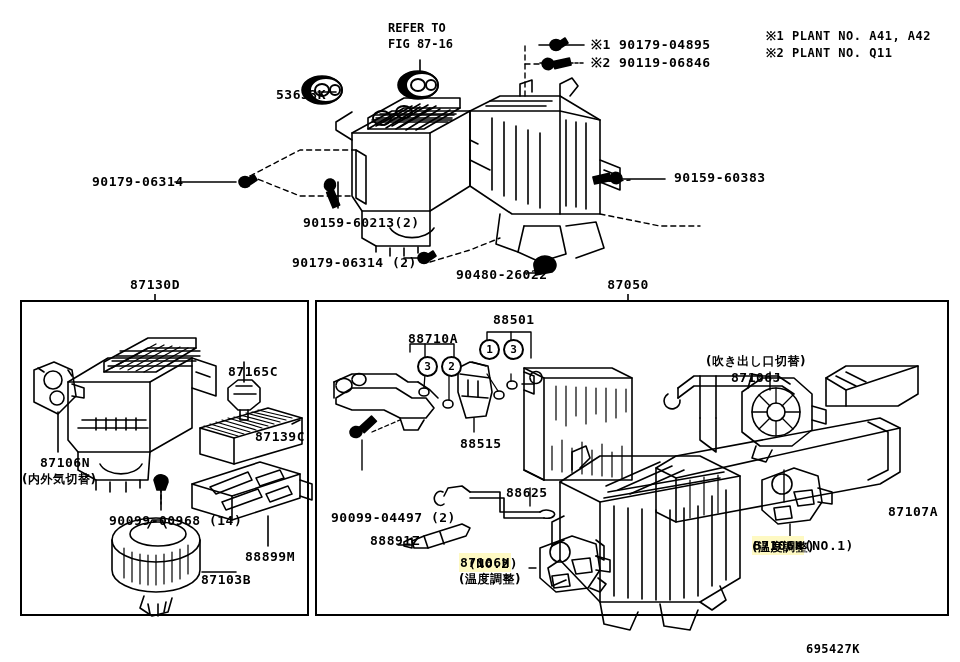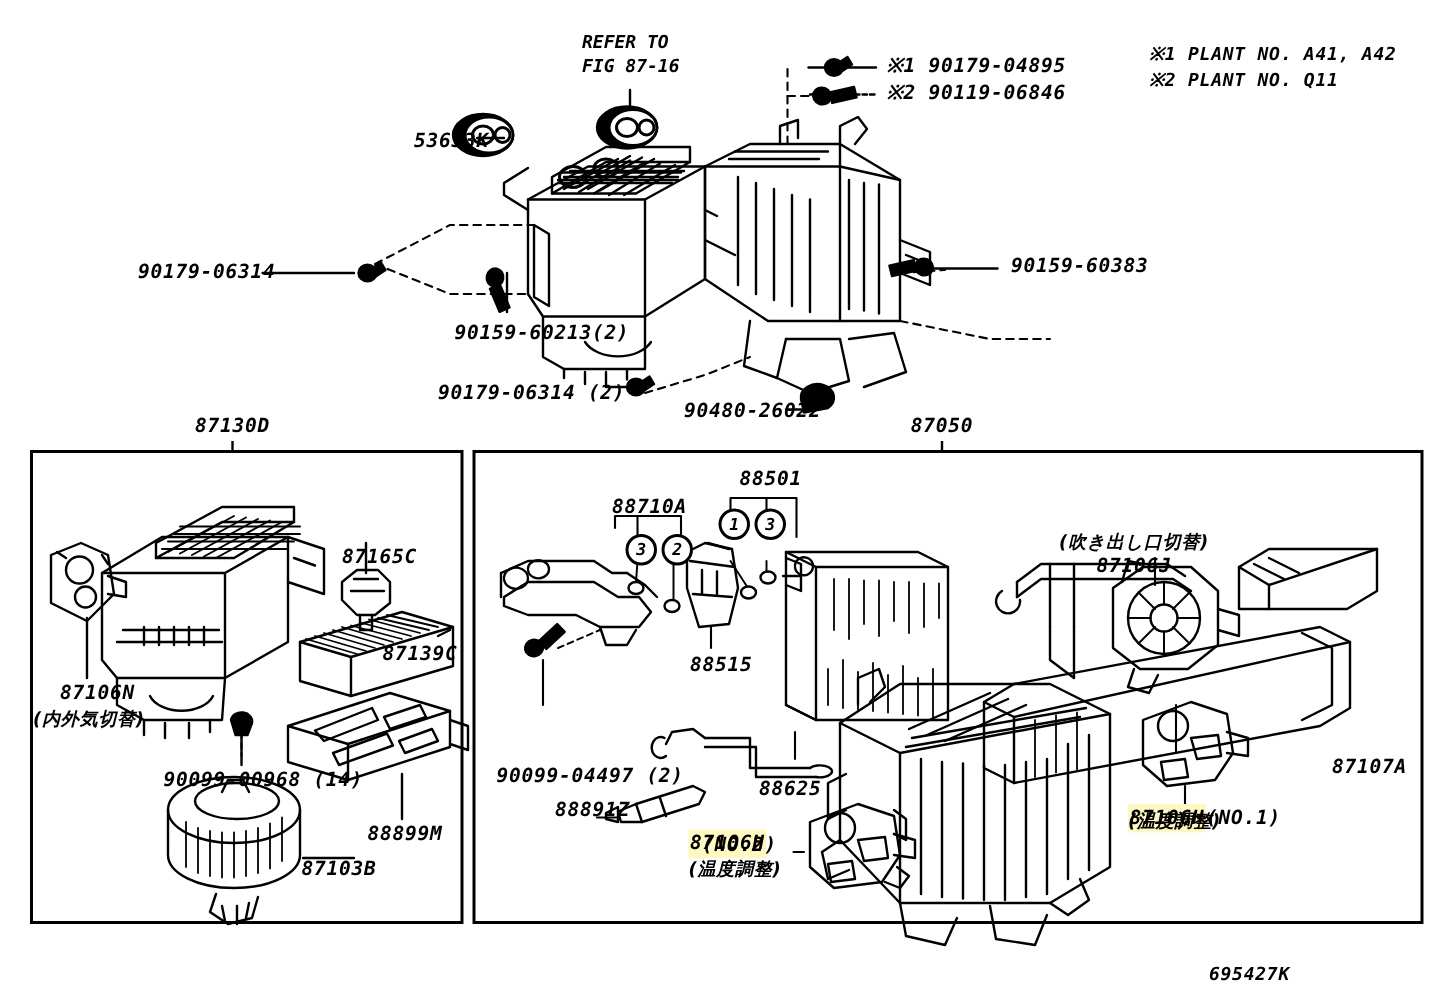--- a/index.html
+++ b/index.html
@@ -1,21 +1,21 @@
 <!DOCTYPE html>
 <html><head>
 <meta charset="utf-8">
 <style>
   html,body{margin:0;padding:0;}
   body{
     width:960px;height:662px;background:#fff;
     font-family:"DejaVu Sans Mono","Liberation Mono",monospace;
     color:#000;overflow:hidden;position:relative;
   }
-  #sheet{position:absolute;left:0;top:0;width:874px;height:662px;font-style:italic;}
+  #sheet{position:absolute;left:0;top:0;width:874px;height:662px;}
   svg.art{position:absolute;left:0;top:0;width:960px;height:662px;pointer-events:none;}
   .lbl{
     position:absolute;font-family:"DejaVu Sans Mono","Liberation Mono",monospace;
     font-weight:bold;font-size:13px;letter-spacing:0.5px;white-space:nowrap;
     line-height:1.15;color:#000;
   }
   .lbl.sm{font-size:12px;}
   .lbl.jp{font-family:"DejaVu Sans","Liberation Sans",sans-serif;font-weight:bold;font-size:12px;}
   .lbl.center{text-align:center;transform:translateX(-50%);}
   .hl{background:#fef9c3;padding:2px 1px;}
@@ -362,21 +362,21 @@
   <div class="lbl" style="left:255px;top:430px;">87139C</div>
   <div class="lbl" style="left:109px;top:514px;">90099-00968 (14)</div>
   <div class="lbl" style="left:245px;top:550px;">88899M</div>
   <div class="lbl" style="left:201px;top:573px;">87103B</div>
 
   <div class="lbl" style="left:408px;top:332px;">88710A</div>
   <div class="lbl" style="left:493px;top:313px;">88501</div>
   <div class="lbl" style="left:460px;top:437px;">88515</div>
   <div class="lbl" style="left:331px;top:511px;">90099-04497 (2)</div>
   <div class="lbl" style="left:370px;top:534px;">88891Z</div>
-  <div class="lbl" style="left:506px;top:486px;margin-top:34px;">88625</div>
+  <div class="lbl" style="left:506px;top:486px;">88625</div>
   <div class="lbl jp" style="left:706px;top:355px;">(吹き出し口切替)</div>
   <div class="lbl" style="left:731px;top:371px;">87106J</div>
   <div class="lbl" style="left:860px;top:505px;margin-left:28px;">87107A</div>
 
   <div class="cnum" style="left:417px;top:356px;">3</div>
   <div class="cnum" style="left:441px;top:356px;">2</div>
   <div class="cnum" style="left:479px;top:339px;">1</div>
   <div class="cnum" style="left:503px;top:339px;">3</div>
 
   <div class="grp" style="left:459px;top:556px;">

